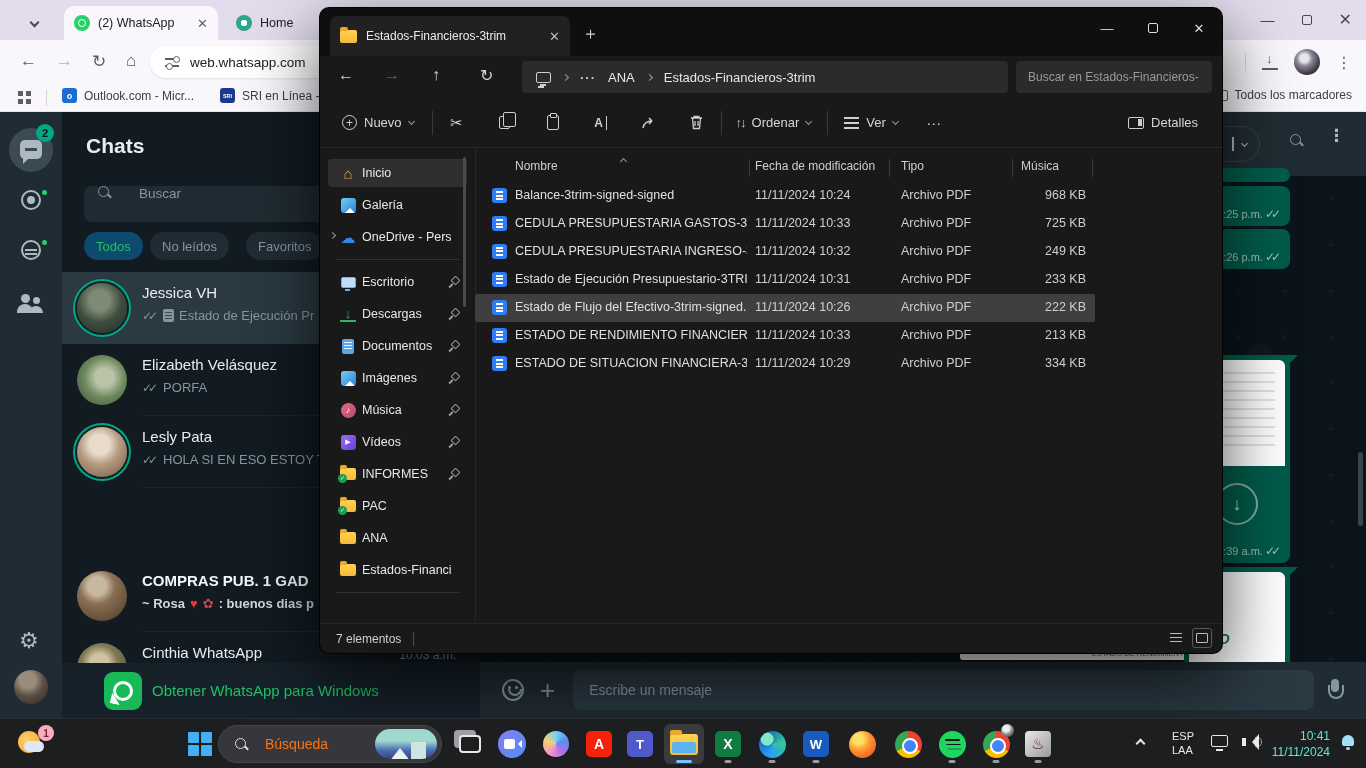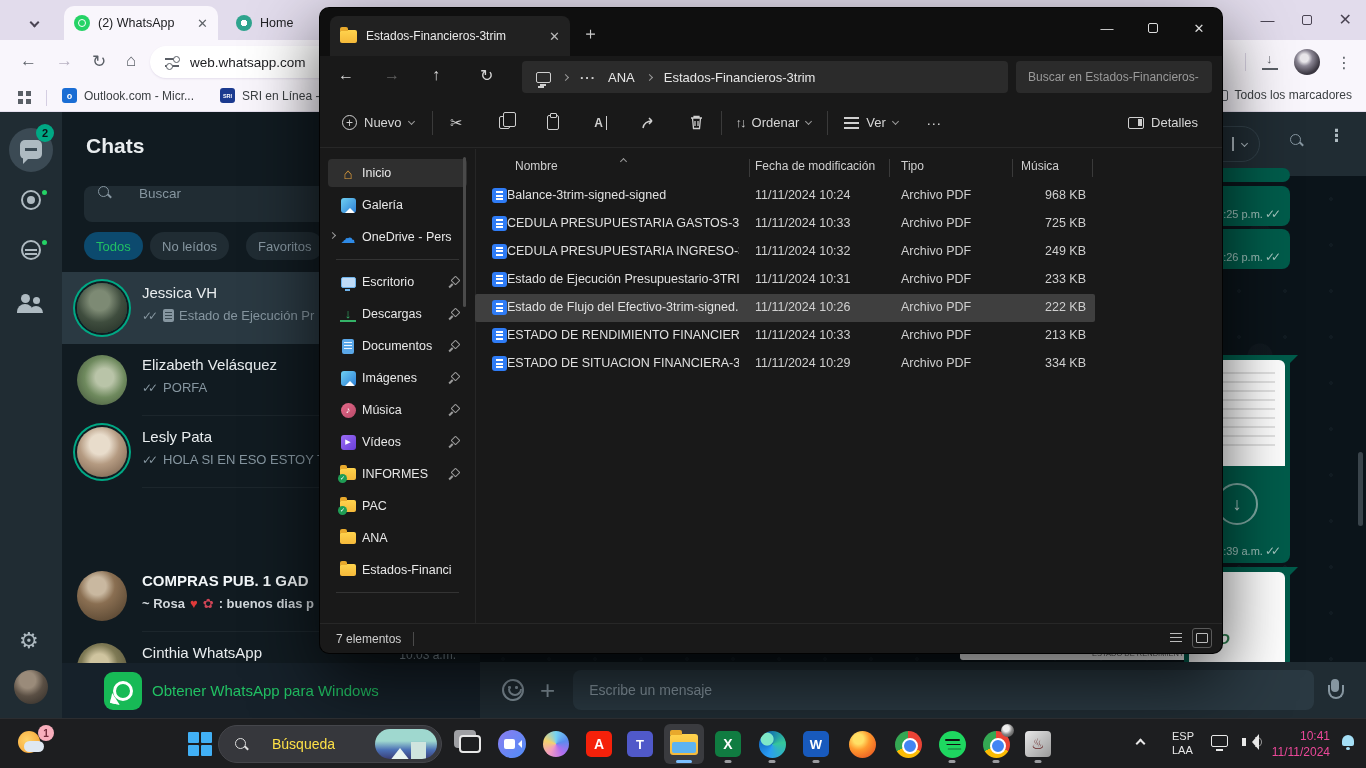--- a/index.html
+++ b/index.html
@@ -200,21 +200,21 @@
   .xhead{position:absolute;left:0;top:4px;right:0;height:26px;font-size:12px;color:#cfcfcf}
   .xhead span{position:absolute;top:6px}
   .hsep{position:absolute;top:4px;width:1px;height:18px;background:#3a3a3a}
   .sortcaret{position:absolute;left:146px;top:-1px;width:5px;height:5px;border-width:1.4px;color:#9a9a9a}
   .xrows{position:absolute;left:0;top:33px;width:620px}
   .xrow{position:relative;height:28px;font-size:12.5px;color:#e0e0e0}
   .xrow.sel{background:#3f3f3f;border-radius:2px}
   .xrow span{position:absolute;top:6px;white-space:nowrap}
   .pdfic{position:absolute;left:17px;top:6px;width:15px;height:15px;border-radius:3px;background:#2f7cf6}
   .pdfic::after{content:"";position:absolute;left:4px;top:3px;width:7px;height:9px;background:linear-gradient(#fff 0 2px,#2f7cf6 2px 3.5px,#fff 3.5px 5.5px,#2f7cf6 5.5px 7px,#fff 7px)}
-  .fname{left:32px;max-width:232px;overflow:hidden}
+  .fname{left:40px;max-width:232px;overflow:hidden}
   .fdate{left:280px;color:#cfcfcf}
   .ftype{left:426px;color:#cfcfcf}
   .fsize{left:537px;width:74px;text-align:right;color:#cfcfcf}
   .xstatus{position:absolute;left:0;bottom:0;right:0;height:30px;border-top:1px solid #272727;display:flex;align-items:center;font-size:12px;color:#cfcfcf}
   .xstatus .cnt{margin-left:16px}
   .xstatus .bar{width:1px;height:14px;background:#4a4a4a;margin-left:12px}
   .viewbtns{position:absolute;right:10px;bottom:5px;display:flex;gap:6px}
   .vb{width:20px;height:20px;display:grid;place-items:center;border-radius:3px}
   .vb.on{border:1px solid #5a5a5a}
   .vb .l{width:12px;height:10px;background:repeating-linear-gradient(#bbb 0 1.4px,transparent 1.4px 4px)}
@@ -225,21 +225,21 @@
   .widgets{position:absolute;left:16px;top:6px;width:40px;height:38px}
   .sun{position:absolute;left:2px;top:6px;width:22px;height:22px;border-radius:50%;background:radial-gradient(circle at 40% 40%,#ffd36a,#f59d2e)}
   .cloud{position:absolute;left:8px;top:16px;width:20px;height:11px;border-radius:8px;background:#dfe8f2}
   .wbadge{position:absolute;left:22px;top:0;width:16px;height:16px;border-radius:50%;background:#f8aebc;color:#702838;font-size:10px;font-weight:bold;display:grid;place-items:center}
   .start{position:absolute;left:188px;top:13px;width:24px;height:24px}
   .start::before{content:"";position:absolute;width:11px;height:11px;background:#41b0f5;border-radius:1px;box-shadow:13px 0 0 #41b0f5,0 13px 0 #41b0f5,13px 13px 0 #41b0f5}
   .tsearch{position:absolute;left:218px;top:6px;width:224px;height:38px;background:#36373c;border:1px solid #45464b;border-radius:19px;display:flex;align-items:center}
   .tsearch .mag{margin-left:16px}
   .tsearch .mag::before{border-color:#dedede}
   .tsearch .mag::after{background:#dedede}
-  .tsearch .ph{margin-left:24px;font-size:14px;color:#fde047}
+  .tsearch .ph{margin-left:17px;font-size:14px;color:#f97316}
   .scenic{position:absolute;right:4px;top:3px;width:62px;height:30px;border-radius:15px;background:linear-gradient(180deg,#9fd8cf 0 40%,#4a6fb5 70%,#3a3f78);overflow:hidden}
   .scenic::after{content:"";position:absolute;left:14px;top:8px;width:0;height:0;border:11px solid transparent;border-bottom:14px solid #e9f4f0;box-shadow:18px 2px 0 -3px #cfe4de}
   .tbi{position:absolute;top:5px;width:40px;height:40px;display:grid;place-items:center}
   .tbi.active{background:#3a3b3f;border-radius:6px}
   .runline{position:absolute;bottom:1px;left:50%;transform:translateX(-50%);width:7px;height:3px;border-radius:2px;background:#9a9b9f}
   .runline.wide{width:16px;background:#7cc0ff}
   .tvic{width:22px;height:18px;border:2px solid #e8e8e8;border-radius:4px;position:relative;background:#1d1e20}
   .tvic::before{content:"";position:absolute;left:-7px;top:-7px;width:22px;height:18px;border-radius:4px;background:#9fa0a4;z-index:-1}
   .chatic{width:28px;height:28px;border-radius:50%;background:linear-gradient(135deg,#8a7df0,#4f8df7);position:relative}
   .chatic::after{content:"";position:absolute;left:6px;top:9px;width:11px;height:10px;background:#fff;border-radius:2px}
@@ -262,21 +262,21 @@
   .javaic{width:26px;height:26px;border-radius:4px;background:linear-gradient(135deg,#e8e8e8,#9a9a9a);color:#6b2b2b;display:grid;place-items:center;font-size:15px}
   .tray{position:absolute;right:0;top:0;height:50px}
   .traychev{position:absolute;right:222px;top:21px;width:7px;height:7px;border-width:2px;color:#e8e8e8}
   .lang{position:absolute;right:172px;top:10px;font-size:11px;color:#e8e8e8;line-height:14px}
   .netic{position:absolute;right:138px;top:16px;width:17px;height:12px;border:1.6px solid #e8e8e8;border-radius:2px}
   .netic::after{content:"";position:absolute;left:4px;bottom:-5px;width:7px;height:2px;background:#e8e8e8}
   .spkic{position:absolute;right:106px;top:15px;width:18px;height:16px}
   .spkic::before{content:"";position:absolute;left:0;top:4px;width:4px;height:8px;background:#e8e8e8}
   .spkic::after{content:"";position:absolute;left:2px;top:0;border:8px solid transparent;border-right:7px solid #e8e8e8}
   .spkw{position:absolute;left:13px;top:3px;width:7px;height:10px;border:1.6px solid #9a9a9a;border-left:none;border-radius:0 8px 8px 0}
-  .clock{position:absolute;right:36px;top:9px;font-size:12px;color:#ec4899;text-align:right;line-height:16px}
+  .clock{position:absolute;right:36px;top:9px;font-size:12px;color:#5eead4;text-align:right;line-height:16px}
   .bellic{position:absolute;right:10px;top:15px;width:16px;height:16px}
   .bellic::before{content:"";position:absolute;left:2px;top:1px;width:12px;height:11px;background:#a5dff6;border-radius:6px 6px 2px 2px}
   .bellic::after{content:"";position:absolute;left:6px;bottom:0;width:4px;height:3px;border-radius:50%;background:#a5dff6}
 </style>
 </head>
 <body>
 
 <div class="screen">
 
   <div class="tabstrip">

